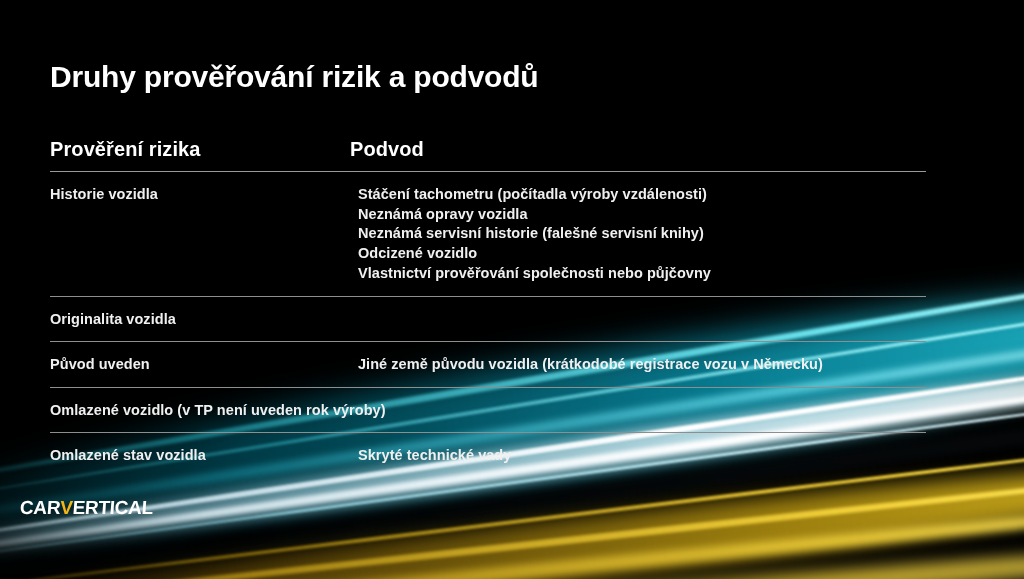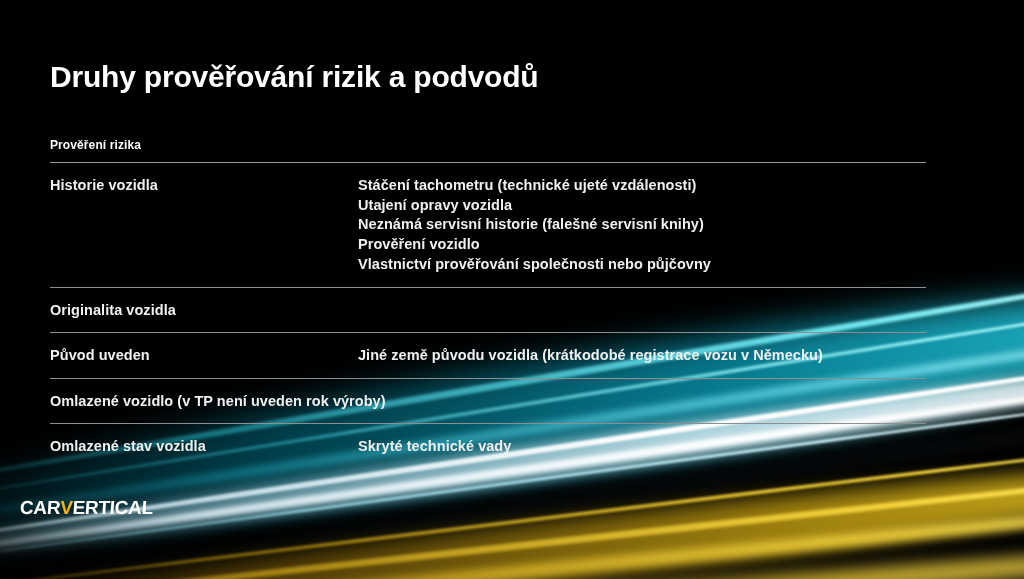--- a/index.html
+++ b/index.html
@@ -231,21 +231,21 @@
   }
 
   .col-risk  { width: 300px; flex: 0 0 300px; }
   .col-fraud { flex: 1 1 auto; }
 
   .hdr-row {
     padding-bottom: 10px;
     border-bottom: 1px solid #9a9a9a;
   }
   .hdr-cell {
-    font-size: 12px;
+    font-size: 20px;
     font-weight: bold;
     color: #ffffff;
     letter-spacing: 0.1px;
   }
 
   .body-row {
     border-bottom: 1px solid #8e8e8e;
     padding-top: 13px;
     padding-bottom: 12px;
     gap: 8px;
@@ -310,30 +310,31 @@
 </div>
 
 <div id="content">
 
   <h1 id="slide-title">Druhy prověřování rizik a podvodů</h1>
 
   <div id="risk-table">
 
     <div class="trow hdr-row">
       <div class="col-risk hdr-cell">Prověření rizika</div>
+      <div class="col-fraud hdr-cell">Podvod</div>
     </div>
 
     <div class="trow body-row">
       <div class="col-risk cell-text risk">Historie vozidla</div>
       <div class="col-fraud">
         <ul class="fraud-list">
-          <li>Stáčení tachometru (technické ujeté vzdálenosti)</li>
-          <li>Utajení opravy vozidla</li>
+          <li>Stáčení tachometru (počítadla výroby vzdálenosti)</li>
+          <li>Neznámá opravy vozidla</li>
           <li>Neznámá servisní historie (falešné servisní knihy)</li>
-          <li>Prověření vozidlo</li>
+          <li>Odcizené vozidlo</li>
           <li>Vlastnictví prověřování společnosti nebo půjčovny</li>
         </ul>
       </div>
     </div>
 
     <div class="trow body-row">
       <div class="col-risk cell-text risk">Originalita vozidla</div>
     </div>
 
     <div class="trow body-row">

